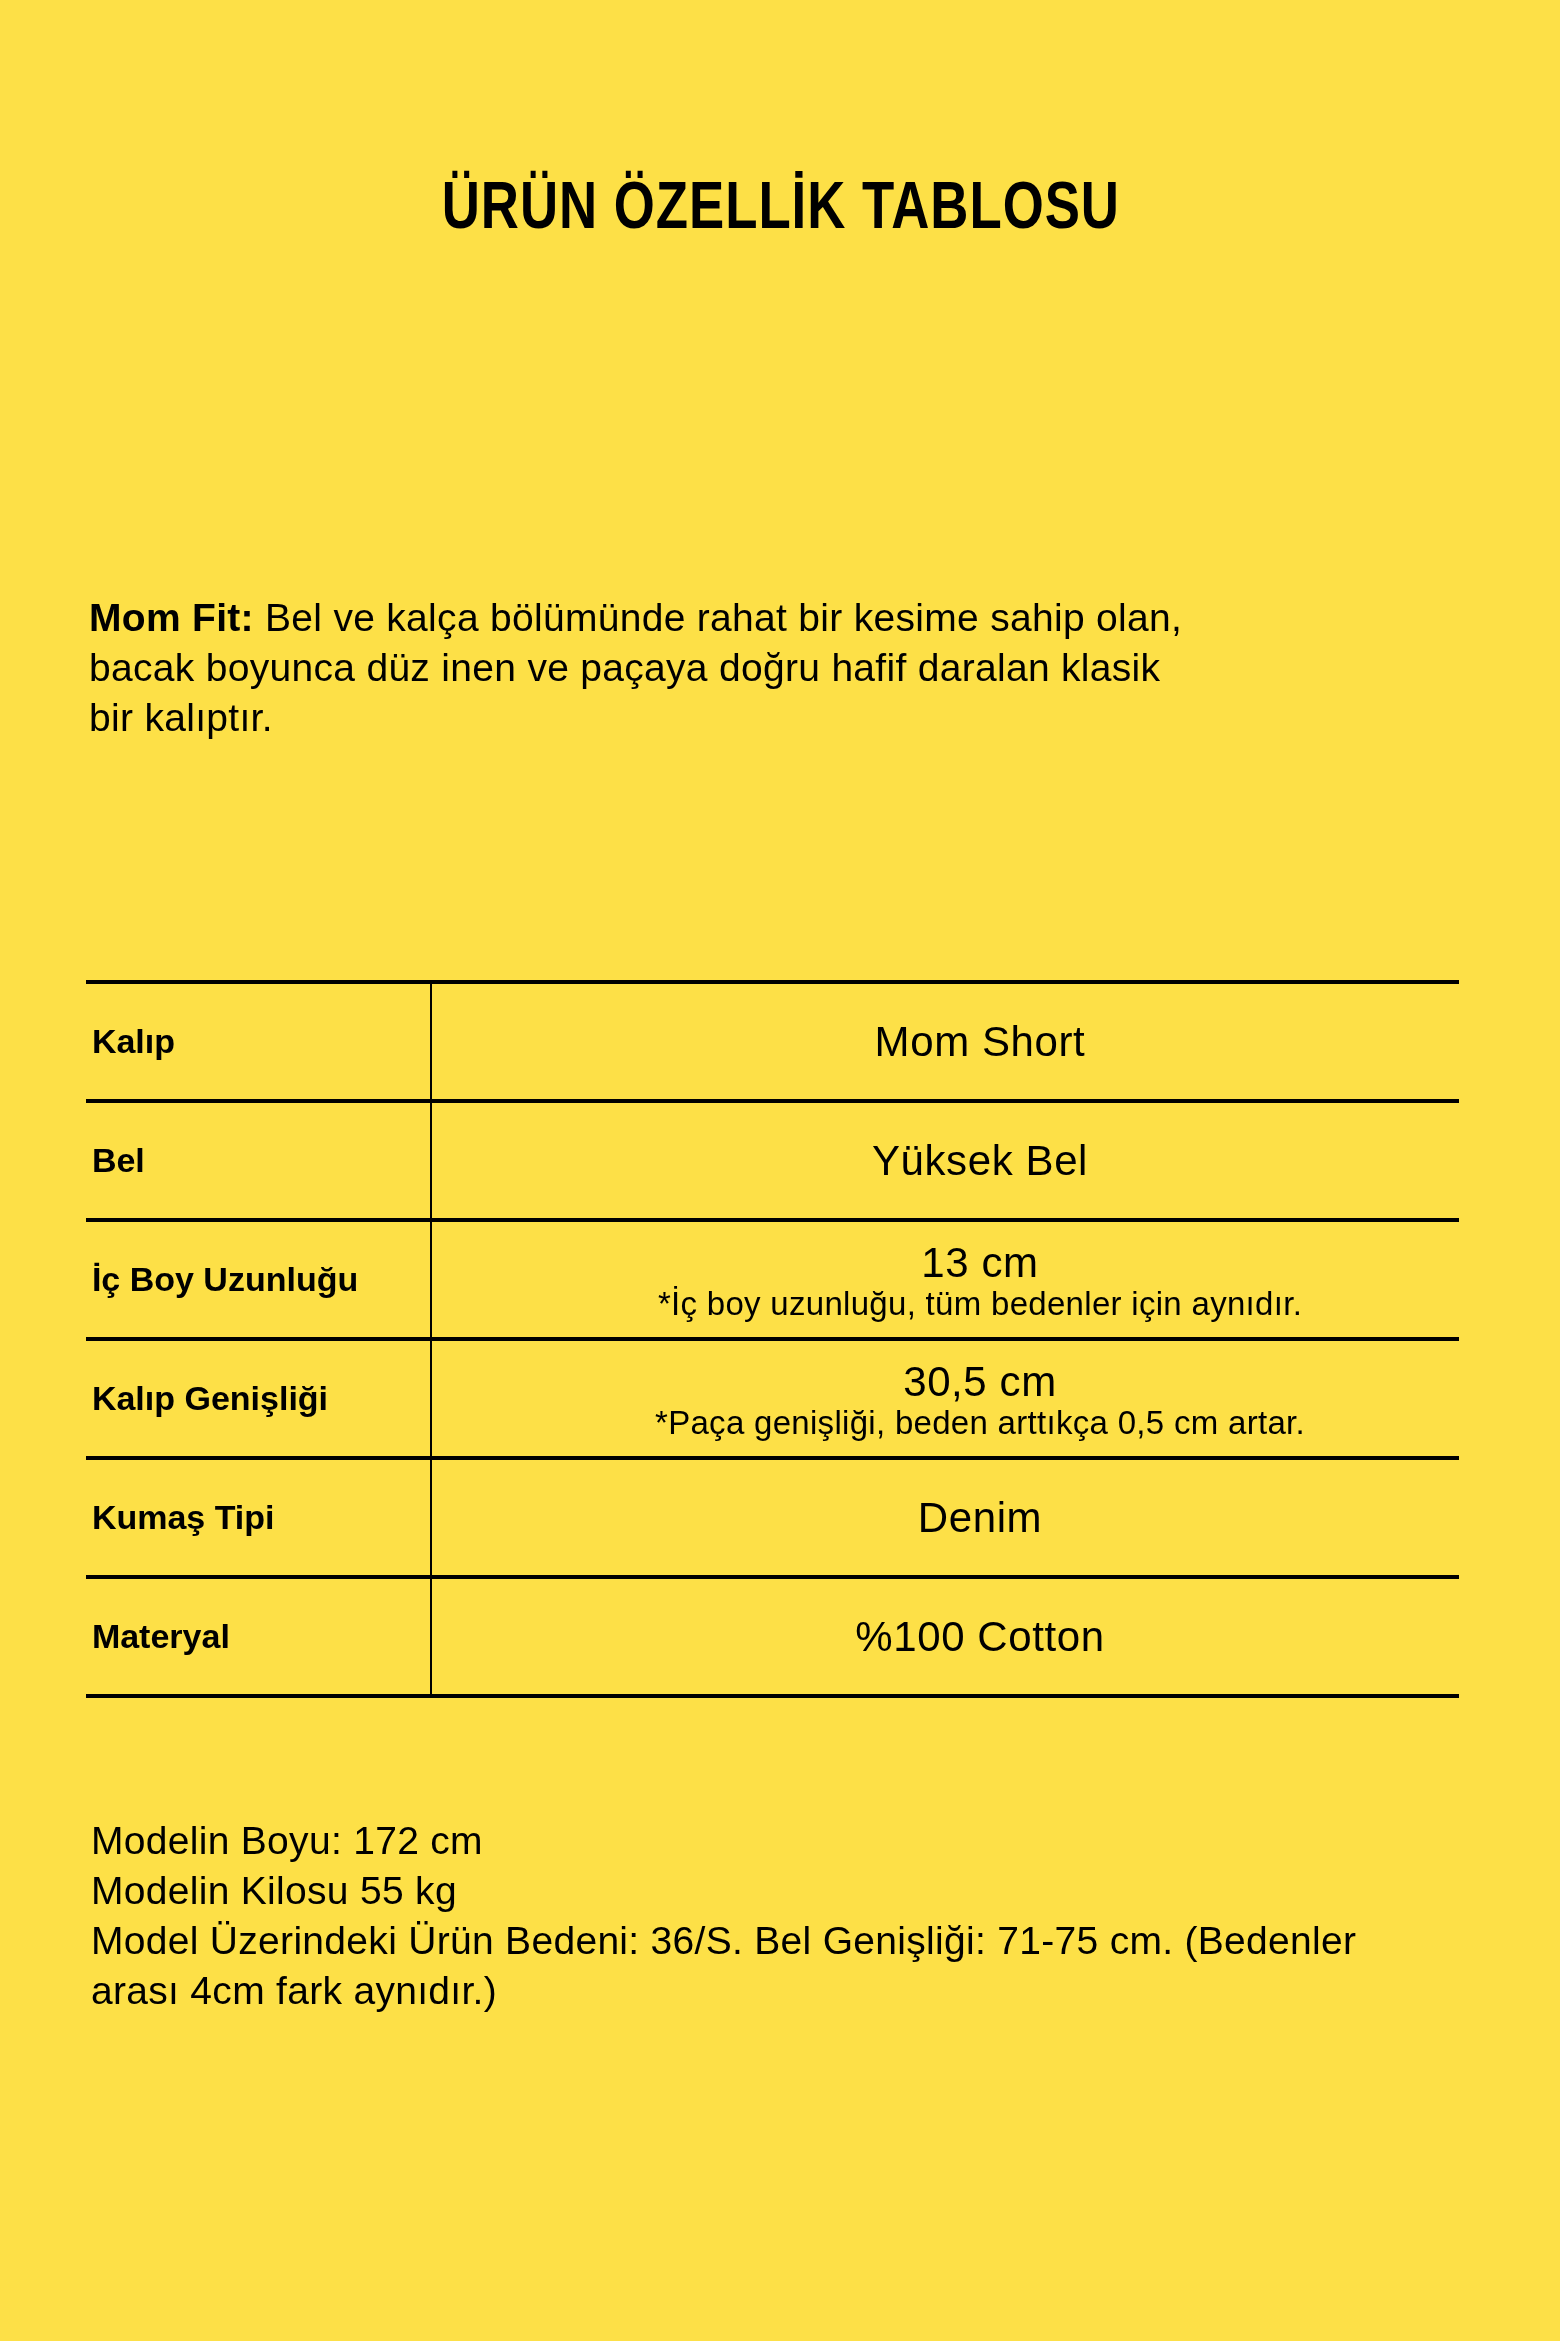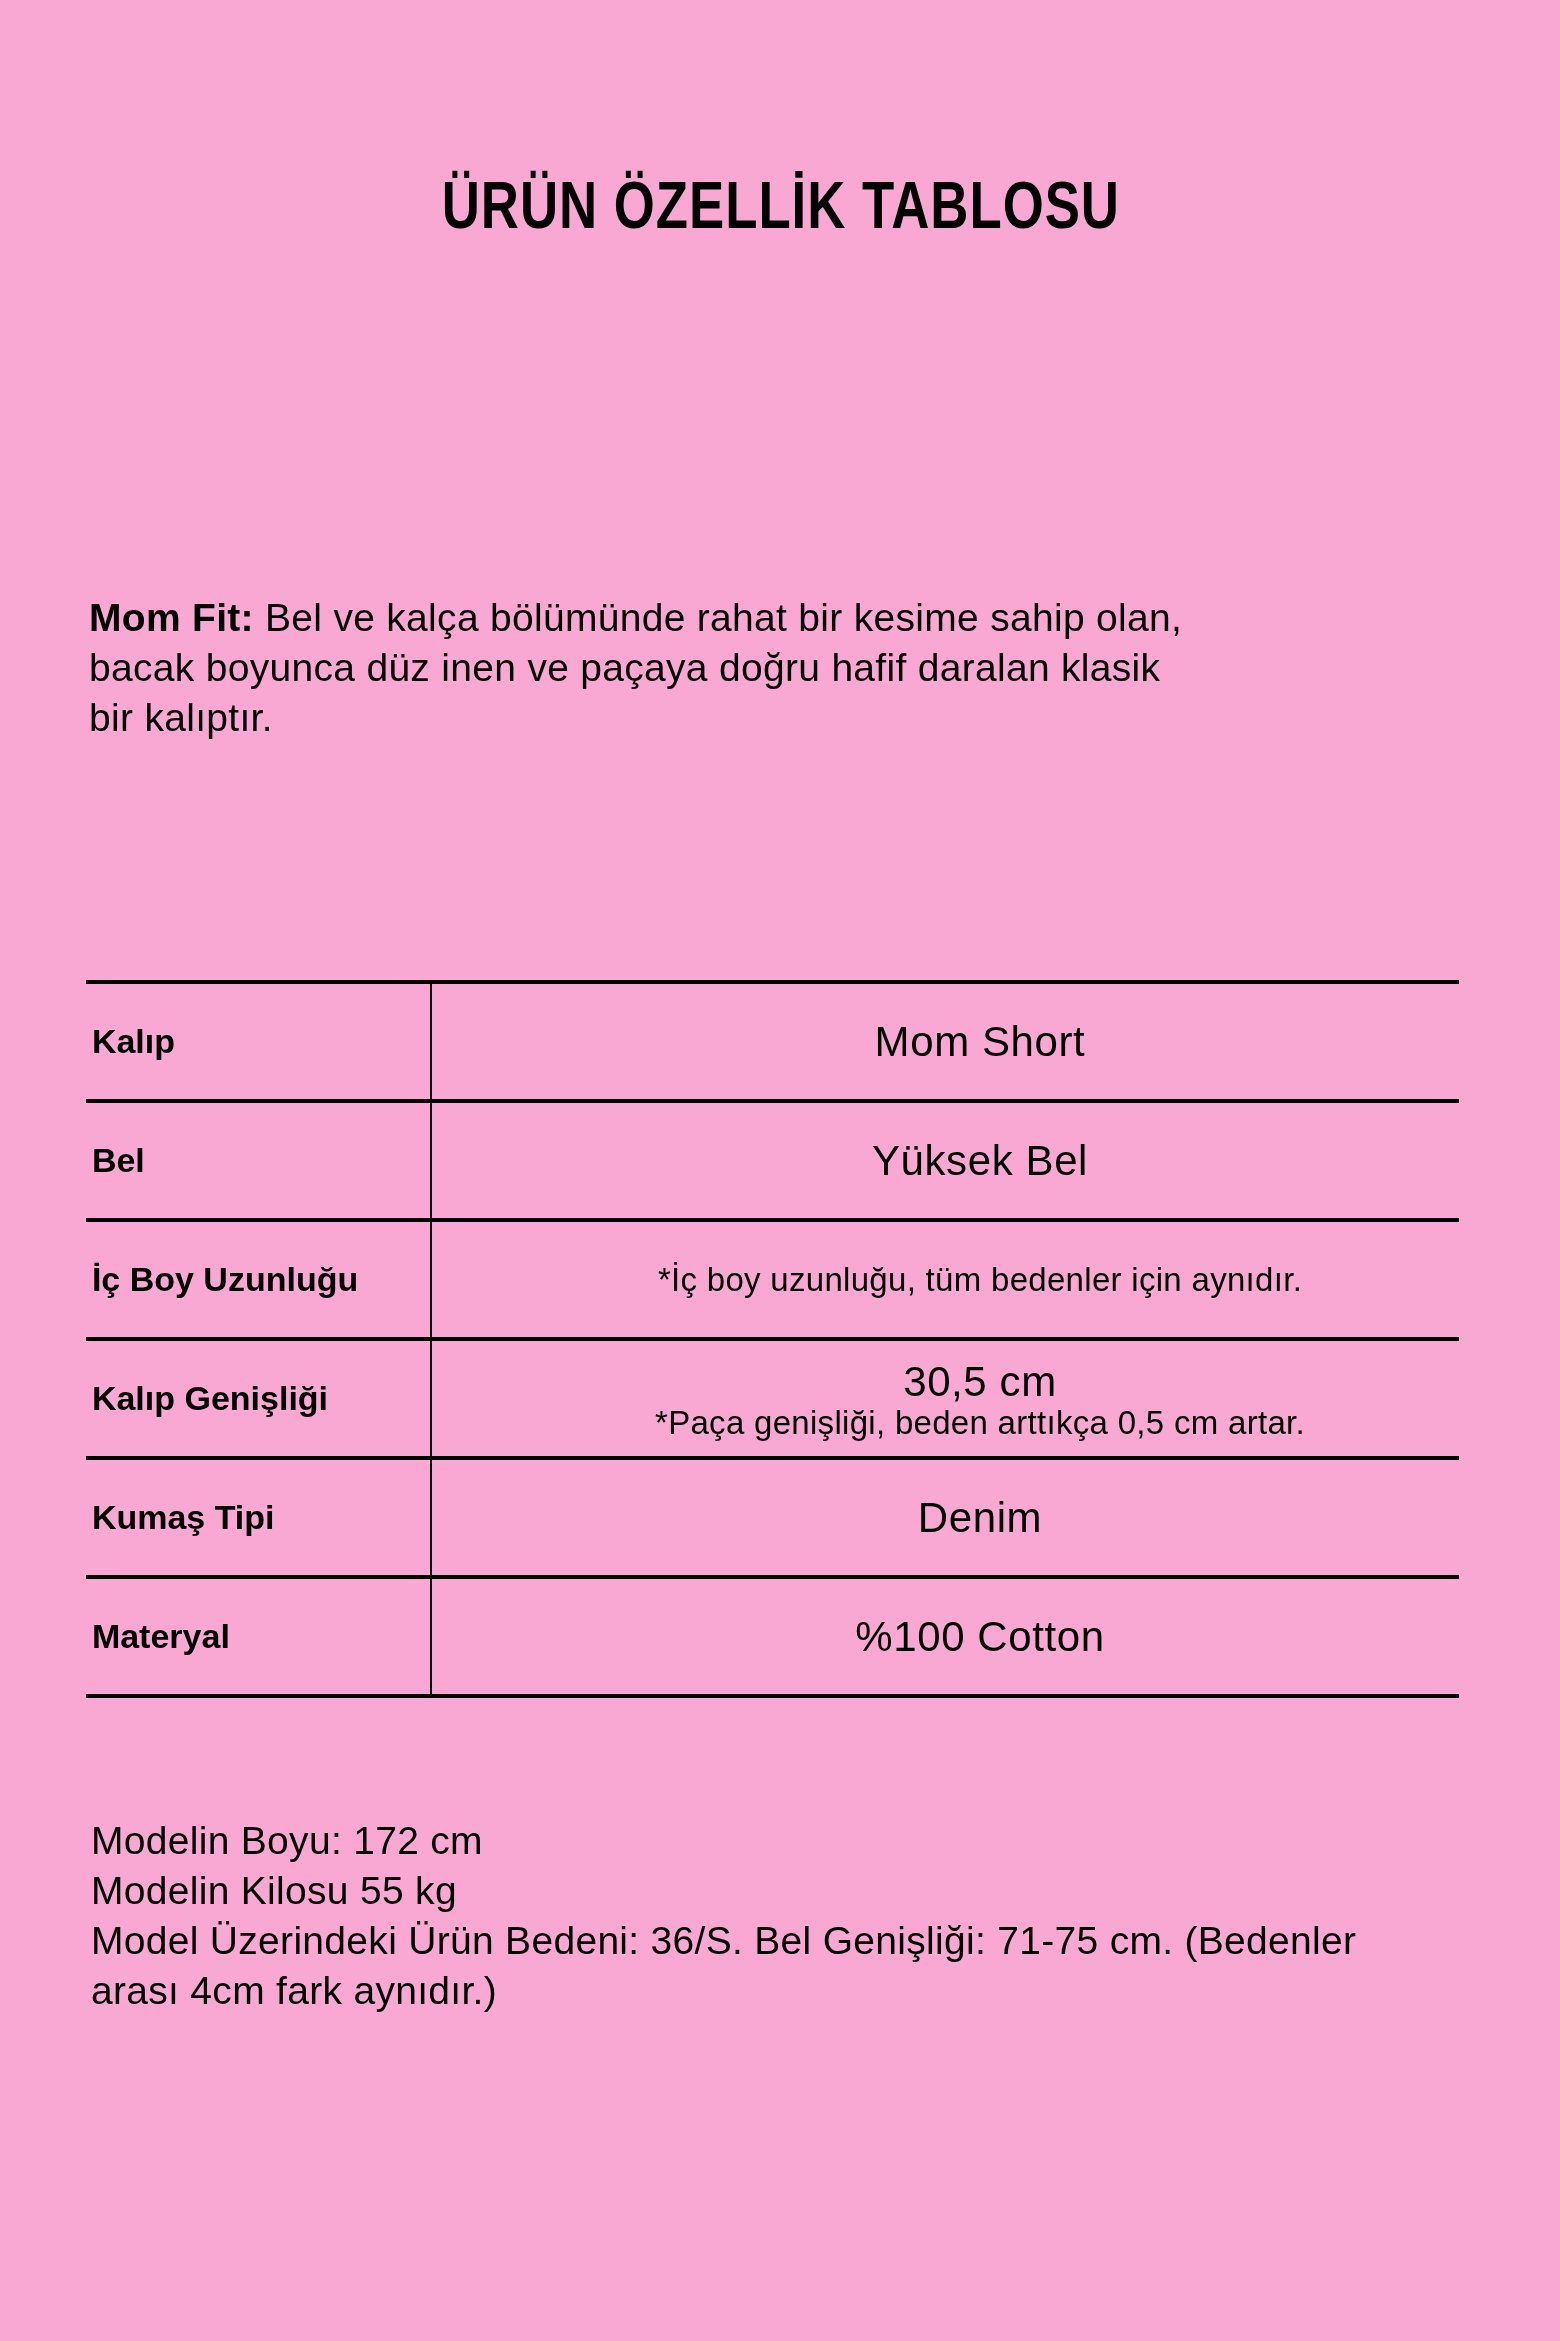--- a/index.html
+++ b/index.html
@@ -11,21 +11,21 @@
     width: 1561px;
     height: 2342px;
     position: relative;
     font-family: "Liberation Sans", sans-serif;
     color: #000000;
     overflow: hidden;
   }
   .page {
     position: absolute;
     inset: 0;
-    background: #f9a8d4;
+    background: #fde047;
   }
   
   .page-title {
     position: absolute;
     top: 163px;
     left: 0;
     width: 100%;
     margin: 0;
     text-align: center;
     font-size: 66px;
@@ -135,20 +135,21 @@
       <div class="cell-label">Bel</div>
       <div class="cell-value">
         <div class="value-main">Yüksek Bel</div>
 
       </div>
     </div>
 
     <div class="spec-row">
       <div class="cell-label">İç Boy Uzunluğu</div>
       <div class="cell-value">
+        <div class="value-main">13 cm</div>
         <div class="value-note">*İç boy uzunluğu, tüm bedenler için aynıdır.</div>
       </div>
     </div>
 
     <div class="spec-row">
       <div class="cell-label">Kalıp Genişliği</div>
       <div class="cell-value">
         <div class="value-main">30,5 cm</div>
         <div class="value-note">*Paça genişliği, beden arttıkça 0,5 cm artar.</div>
       </div>

